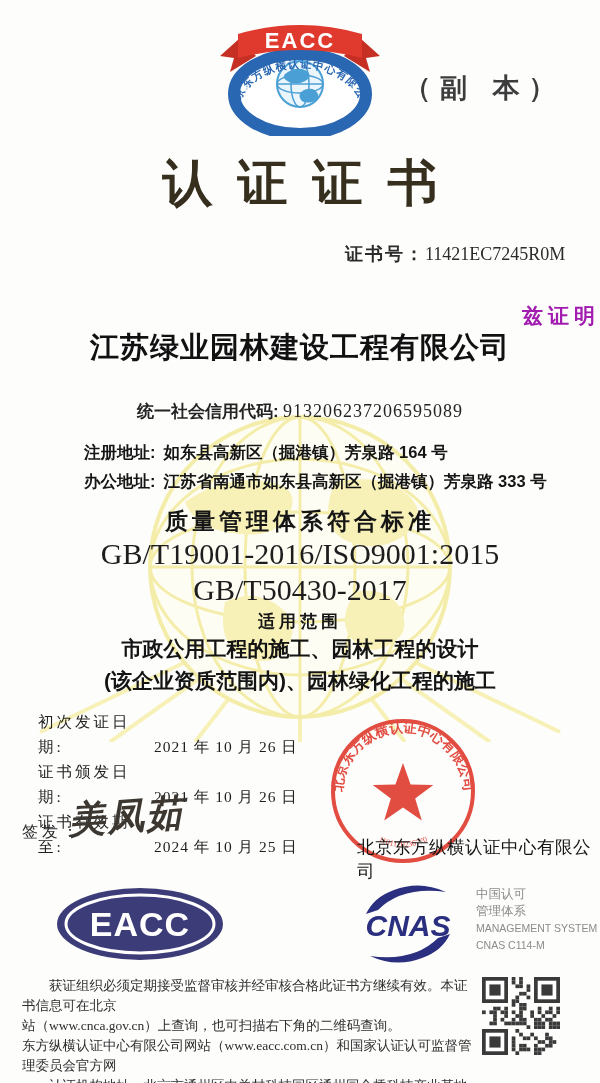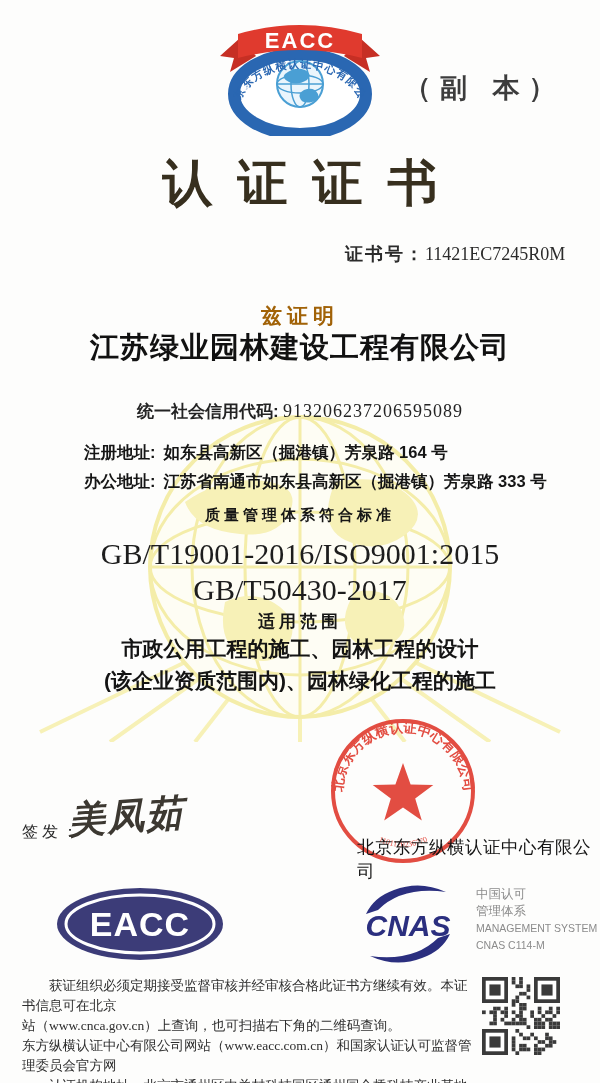--- a/index.html
+++ b/index.html
@@ -14,31 +14,31 @@
   .content{z-index:2;}
 
   .logo-top{left:210px;top:12px;z-index:2;}
   .copy-label{left:404px;top:70px;font-size:27px;letter-spacing:9px;color:#3c3c3c;
               font-family:"Liberation Sans","DejaVu Sans",sans-serif;font-weight:600;}
   .doc-title{top:150px;font-size:50px;color:#372f1e;letter-spacing:.5em;text-indent:.5em;}
 
   .cert-no{left:345px;top:242px;font-size:18px;color:#2b2b2b;}
   .cert-no .lbl{font-weight:700;letter-spacing:2px;margin-top:31px;}
 
-  .certify{top:302px;font-size:21px;letter-spacing:5px;color:#a16207;}
+  .certify{top:302px;font-size:21px;letter-spacing:5px;color:#a21caf;text-align:right;}
   .company{top:328px;font-size:29px;letter-spacing:1px;color:#111;}
   .credit{top:400px;font-size:17px;}
   .credit .lbl{font-family:"Liberation Sans","DejaVu Sans",sans-serif;font-weight:700;}
   .credit .val{font-size:18px;letter-spacing:1px;}
 
   .addr-block{left:84px;top:438px;font-size:16.5px;line-height:28px;color:#151515;}
   .addr-block .row span{font-family:"Liberation Sans","DejaVu Sans",sans-serif;font-weight:700;}
   .addr-block .lbl{margin-right:8px;}
 
-  .std-heading{top:506px;font-size:15px;letter-spacing:4px;color:#161616;text-align:center;}
+  .std-heading{top:506px;font-size:23px;letter-spacing:4px;color:#161616;text-align:center;}
   .std-1{top:537px;font-size:30px;color:#1d1d1d;}
   .std-2{top:573px;font-size:30px;color:#1d1d1d;}
   .scope-heading{top:610px;font-size:17px;letter-spacing:4px;color:#161616;}
   .scope-1{top:635px;font-size:21px;color:#141414;}
   .scope-2{top:667px;font-size:21px;color:#141414;}
 
   .dates{left:38px;top:709px;font-size:15.5px;color:#1f1f1f;line-height:25px;}
   .dates .lbl{display:inline-block;width:112px;letter-spacing:3px;}
   .dates .val{letter-spacing:1px;}
 
@@ -147,20 +147,34 @@
     </div>
   </div>
 
   <div class="abs center std-heading hei content">质量管理体系符合标准</div>
   <div class="abs center std-1 song content">GB/T19001-2016/ISO9001:2015</div>
   <div class="abs center std-2 song content">GB/T50430-2017</div>
   <div class="abs center scope-heading hei content">适用范围</div>
   <div class="abs center scope-1 hei content">市政公用工程的施工、园林工程的设计</div>
   <div class="abs center scope-2 hei content">(该企业资质范围内)、园林绿化工程的施工</div>
 
+  <div class="abs dates content">
+    <div>
+      <span class="lbl">初次发证日期:</span>
+      <span class="val">2021 年 10 月 26 日</span>
+    </div>
+    <div>
+      <span class="lbl">证书颁发日期:</span>
+      <span class="val">2021 年 10 月 26 日</span>
+    </div>
+    <div>
+      <span class="lbl">证书有效期至:</span>
+      <span class="val">2024 年 10 月 25 日</span>
+    </div>
+  </div>
 
   <div class="abs sign-label content">签发：</div>
   <div class="abs sign-name content">美凤茹</div>
 
   <svg class="abs stamp" width="150" height="150" viewBox="0 0 150 150">
     <defs>
       <path id="sealArc" d="M 17 96 A 61 61 0 1 1 133 96"></path>
       <path id="sealNumArc" d="M 26 102 A 56 56 0 0 0 124 102"></path>
     </defs>
     <circle cx="75" cy="75" r="70" fill="none" stroke="#e03a2e" stroke-width="4"></circle>

